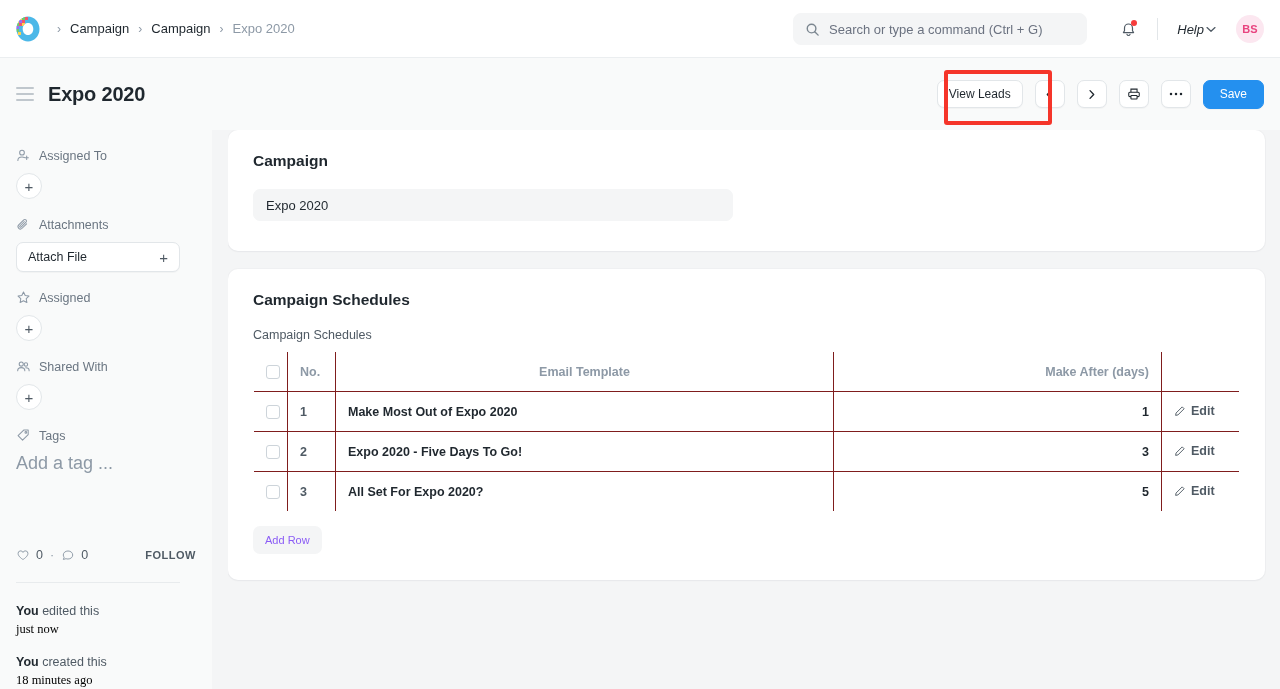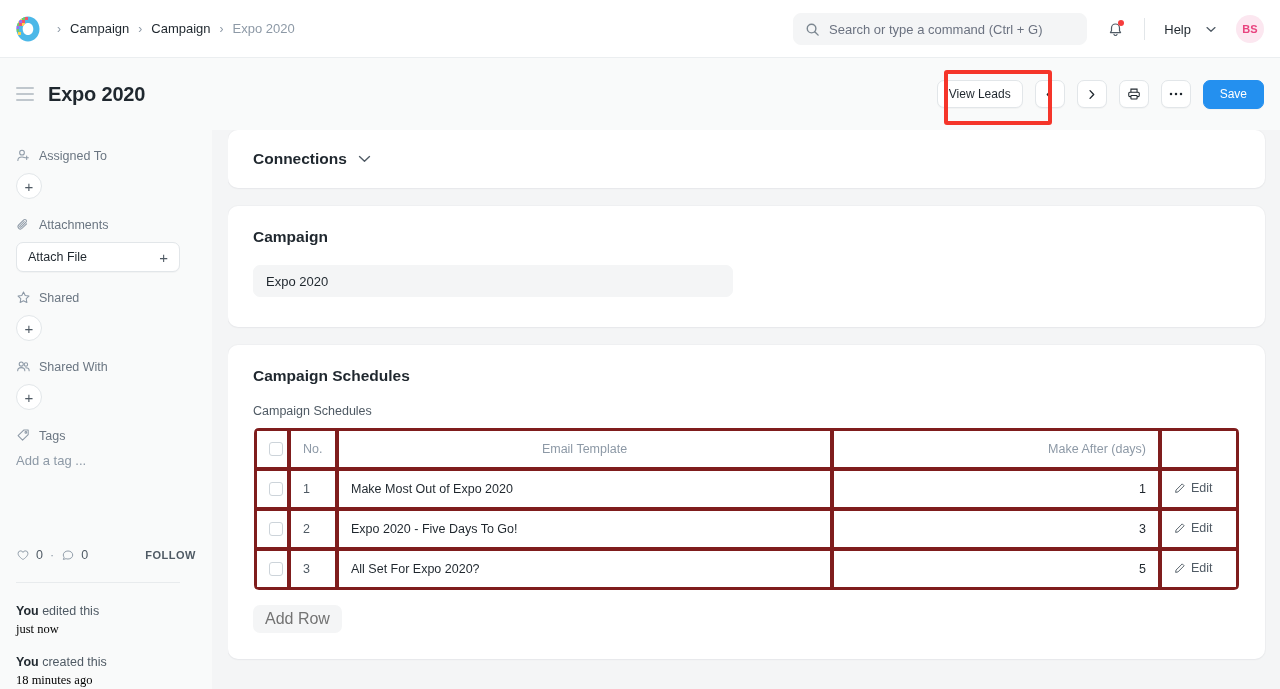--- a/index.html
+++ b/index.html
@@ -54,23 +54,23 @@
     width: 32px; height: 32px; display: flex; align-items: center;
     justify-content: center; position: relative; border-radius: 6px;
     background: transparent; border: none; cursor: pointer;
   }
   .bell-dot {
     position: absolute; top: 7px; right: 7px;
     width: 6px; height: 6px; border-radius: 50%; background: #f63c3c;
   }
   .nav-div { width: 1px; height: 22px; background: #e2e6e9; margin: 0 13px; }
   .help-btn {
-    display: flex; align-items: center; gap: 15px;
+    display: flex; align-items: center; gap: 2px;
     font-size: 13px; color: #1f272e; background: none; border: none;
-    cursor: pointer; padding: 4px 6px; border-radius: 6px;
+    cursor: pointer; padding: 4px 6px; border-radius: 6px; font-style: italic;
   }
   .avatar {
     width: 28px; height: 28px; border-radius: 50%;
     background: #fce7f0; color: #e8447f;
     font-size: 11px; font-weight: 600;
     display: flex; align-items: center; justify-content: center;
     margin-left: 14px; cursor: pointer; letter-spacing: .2px;
   }
 
   
@@ -132,21 +132,21 @@
     color: #4f5a64; font-size: 15px; line-height: 1; cursor: pointer;
   }
   .attach-btn {
     width: 164px; height: 30px; border: 1px solid #e2e6e9; background: #fff;
     border-radius: 7px; display: flex; align-items: center;
     justify-content: space-between; padding: 0 11px; cursor: pointer;
     font-size: 12.5px; color: #1f272e;
     box-shadow: 0 1px 1px rgba(16,24,40,0.03);
   }
   .attach-btn span.plus { font-size: 15px; color: #4f5a64; }
-  .tag-add { color: #8d99a6; font-size: 13px; margin-top: 2px; cursor: pointer; }
+  .tag-add { color: #8d99a6; font-size: 18px; margin-top: 2px; cursor: pointer; }
 
   .sb-social {
     position: absolute; left: 16px; top: 418px;
     width: 180px; display: flex; align-items: center;
     font-size: 12.5px; color: #4f5a64;
   }
   .sb-social .grp { display: flex; align-items: center; gap: 6px; cursor: pointer;}
   .sb-social .dot { margin: 0 7px; color: #8d99a6; }
   .follow {
     margin-left: auto; font-size: 11px; font-weight: 600;
@@ -190,21 +190,21 @@
     font-size: 13px; color: #1f272e; cursor: text;
   }
 
   .card-sched { padding: 22px 25px 26px 25px; }
   .grid-label { font-size: 12.5px; color: #4f5a64; margin: 19px 0 9px 0; }
   table.grid {
     width: 987px; border-collapse: collapse; table-layout: fixed;
     border: 1px solid #e9ecef; border-radius: 6px; overflow: hidden;
   }
   table.grid th, table.grid td {
-    border: 4px solid #7f1d1d; font-weight: 400;
+    border: 1px solid #7f1d1d; font-weight: 700;
     font-size: 12.5px; height: 40px; padding: 0 12px; vertical-align: middle;
   }
   table.grid th { color: #8d99a6; background: #fff; }
   .col-cb   { width: 34px; }
   .col-no   { width: 48px; }
   .col-tpl  { }
   .col-days { width: 328px; text-align: right; }
   .col-edit { width: 78px; }
   .cb {
     width: 14px; height: 14px; border: 1px solid #cdd4da;
@@ -216,22 +216,22 @@
   th.c-no { color: #8d99a6; }
   td.c-tpl { font-weight: 700; color: #1f272e; }
   td.c-days { text-align: right; font-weight: 700; color: #1f272e; }
   td.c-edit { color: #4f5a64; }
   .edit-link {
     display: inline-flex; align-items: center; gap: 5px;
     cursor: pointer; font-size: 12.5px; color: #4f5a64;
   }
   .addrow {
     margin-top: 14px; height: 28px; border-radius: 7px;
-    background: #f4f5f6; border: none; font-size: 16px;
-    color: #737373; padding: 0 12px; cursor: pointer;
+    background: #f4f5f6; border: none; font-size: 11px;
+    color: #8b5cf6; padding: 0 12px; cursor: pointer;
     font-family: inherit; display: inline-flex; align-items: center; text-align: center;
   }
   svg { display: block; }
 </style>
 </head>
 <body>
 
 <div class="navbar">
   <div class="nav-left">
     <div class="logo">
@@ -386,21 +386,21 @@
     </div>
   </div>
 
   <div class="sb-sect">
     <div class="sb-label">
       <span>
         <svg width="15" height="15" viewBox="0 0 16 16" fill="none" stroke="#8d99a6" stroke-width="1.1">
           <path d="M8 2.2l1.8 3.7 4 .6-2.9 2.8.7 4L8 11.4l-3.6 1.9.7-4L2.2 6.5l4-.6z" stroke-linejoin="round"></path>
         </svg>
       </span>
-      <span>Shared</span>
+      <span>Assigned</span>
     </div>
     <div class="sb-plus">+</div>
   </div>
 
   <div class="sb-sect">
     <div class="sb-label">
       <span>
         <svg width="15" height="15" viewBox="0 0 16 16" fill="none" stroke="#8d99a6" stroke-width="1.1">
           <circle cx="5.6" cy="5.4" r="2.2"></circle>
           <circle cx="10.6" cy="5.8" r="1.8"></circle>
@@ -456,30 +456,20 @@
     </div>
     <div class="act-item">
       <span><b>You</b><span class="who"> created this</span></span>
       <span class="when">18 minutes ago</span>
     </div>
   </div>
 </div>
 
 <div class="main">
 
-  <div class="card card-connections">
-    <div class="conn-head">
-      <span class="conn-title">Connections</span>
-      <span>
-        <svg width="13" height="8" viewBox="0 0 13 8" fill="none" stroke="#4f5a64" stroke-width="1.4">
-          <path d="M1.5 1.6 L6.5 6.2 L11.5 1.6" stroke-linecap="round" stroke-linejoin="round"></path>
-        </svg>
-      </span>
-    </div>
-  </div>
 
   <div class="card card-campaign">
     <div class="sec-title">Campaign</div>
     <div class="field">
       <div class="field-input">Expo 2020</div>
     </div>
   </div>
 
   <div class="card card-sched">
     <div class="sec-title">Campaign Schedules</div>

